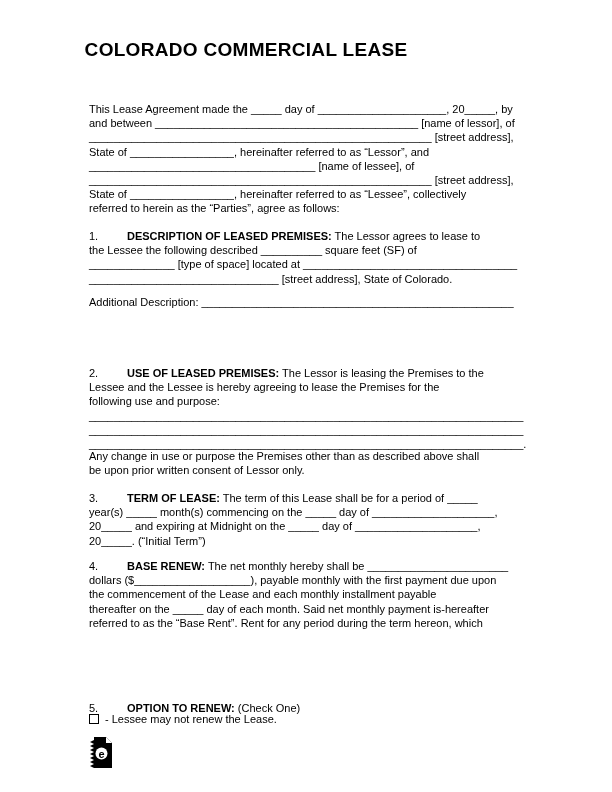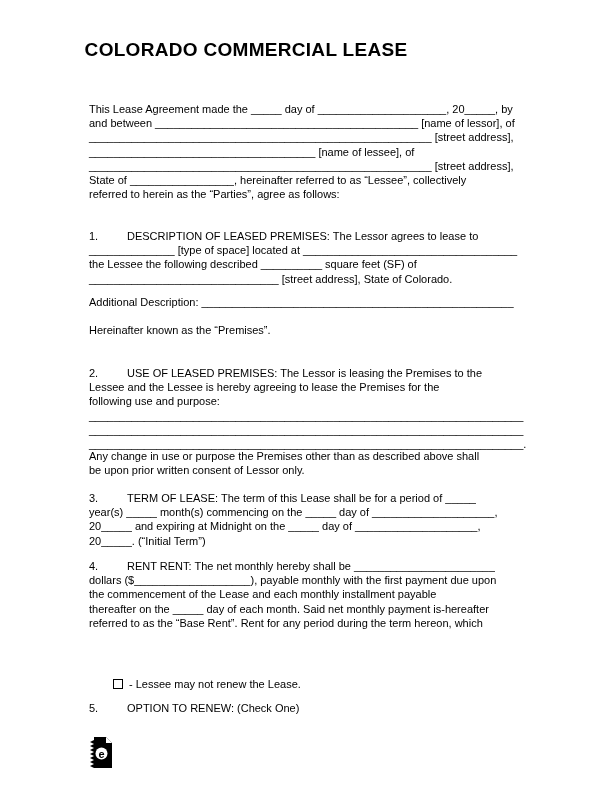--- a/index.html
+++ b/index.html
@@ -9,71 +9,69 @@
     font-family:"Liberation Sans","DejaVu Sans",sans-serif;
     font-size:11px; overflow:hidden;
   }
   .title {
     position:absolute; top:39px; left:0; width:492px;
     text-align:center; font-size:19px; font-weight:bold; letter-spacing:0.3px;
   }
   .block { position:absolute; left:89px; width:500px; }
   .ln { white-space:pre; line-height:14.2px; height:14.2px; }
   .num { display:inline-block; width:38px; }
-  .hd { font-weight:normal; }
+  .hd { font-weight:bold; }
   #intro        { top:102px; }
   #sec1         { top:229px; }
   #add-desc     { top:295px; }
   #hereinafter  { top:323px; }
   #sec2         { top:366px; }
   #use-note     { top:449px; }
   #sec3         { top:491px; }
   #sec4         { top:559px; }
   #sec5         { top:657px;margin-top:44px; }
-  #renew        { top:677px;margin-left:24px; }
+  #renew        { top:712px; }
   .cb {
     display:inline-block; width:8px; height:8px;
     border:1px solid #000; margin-right:6px; vertical-align:-1px;
     background:#fff;
   }
   .logo { position:absolute; left:90px; top:737px; width:22px; height:31px; }
 </style>
 </head>
 <body>
 
 <div class="page">
 
   <div class="title">COLORADO COMMERCIAL LEASE</div>
 
   <div class="block" id="intro">
       <div class="ln">This Lease Agreement made the _____ day of _____________________, 20_____, by</div>
       <div class="ln">and between ___________________________________________ [name of lessor], of</div>
       <div class="ln">________________________________________________________ [street address],</div>
+      <div class="ln">State of _________________, hereinafter referred to as “Lessor”, and</div>
       <div class="ln">_____________________________________ [name of lessee], of</div>
       <div class="ln">________________________________________________________ [street address],</div>
       <div class="ln">State of _________________, hereinafter referred to as “Lessee”, collectively</div>
       <div class="ln">referred to herein as the “Parties”, agree as follows:</div>
     </div>
 
   <div class="block" id="sec1">
     <div class="ln"><span class="num">1.</span><span class="hd">DESCRIPTION OF LEASED PREMISES:</span><span> The Lessor agrees to lease to</span></div>
     <div>
+        <div class="ln">the Lessee the following described __________ square feet (SF) of</div>
         <div class="ln">______________ [type of space] located at ___________________________________</div>
-        <div class="ln">the Lessee the following described __________ square feet (SF) of</div>
         <div class="ln">_______________________________ [street address], State of Colorado.</div>
       </div>
   </div>
 
   <div class="block" id="add-desc">
       <div class="ln">Additional Description: ___________________________________________________</div>
     </div>
 
-  <div class="block" id="hereinafter">
-      <div class="ln">Hereinafter known as the “Premises”.</div>
-    </div>
 
   <div class="block" id="sec2">
     <div class="ln"><span class="num">2.</span><span class="hd">USE OF LEASED PREMISES:</span><span> The Lessor is leasing the Premises to the</span></div>
     <div>
         <div class="ln">Lessee and the Lessee is hereby agreeing to lease the Premises for the</div>
         <div class="ln">following use and purpose:</div>
         <div class="ln">_______________________________________________________________________</div>
         <div class="ln">_______________________________________________________________________</div>
         <div class="ln">_______________________________________________________________________.</div>
       </div>
@@ -87,21 +85,21 @@
   <div class="block" id="sec3">
     <div class="ln"><span class="num">3.</span><span class="hd">TERM OF LEASE:</span><span> The term of this Lease shall be for a period of _____</span></div>
     <div>
         <div class="ln">year(s) _____ month(s) commencing on the _____ day of ____________________,</div>
         <div class="ln">20_____ and expiring at Midnight on the _____ day of ____________________,</div>
         <div class="ln">20_____. (“Initial Term”)</div>
       </div>
   </div>
 
   <div class="block" id="sec4">
-    <div class="ln"><span class="num">4.</span><span class="hd">RENT RENT:</span><span> The net monthly hereby shall be _______________________</span></div>
+    <div class="ln"><span class="num">4.</span><span class="hd">BASE RENEW:</span><span> The net monthly hereby shall be _______________________</span></div>
     <div>
         <div class="ln">dollars ($___________________), payable monthly with the first payment due upon</div>
         <div class="ln">the commencement of the Lease and each monthly installment payable</div>
         <div class="ln">thereafter on the _____ day of each month. Said net monthly payment is-hereafter</div>
         <div class="ln">referred to as the “Base Rent”. Rent for any period during the term hereon, which</div>
       </div>
   </div>
 
   <div class="block" id="sec5">
     <div class="ln"><span class="num">5.</span><span class="hd">OPTION TO RENEW:</span><span> (Check One)</span></div>

